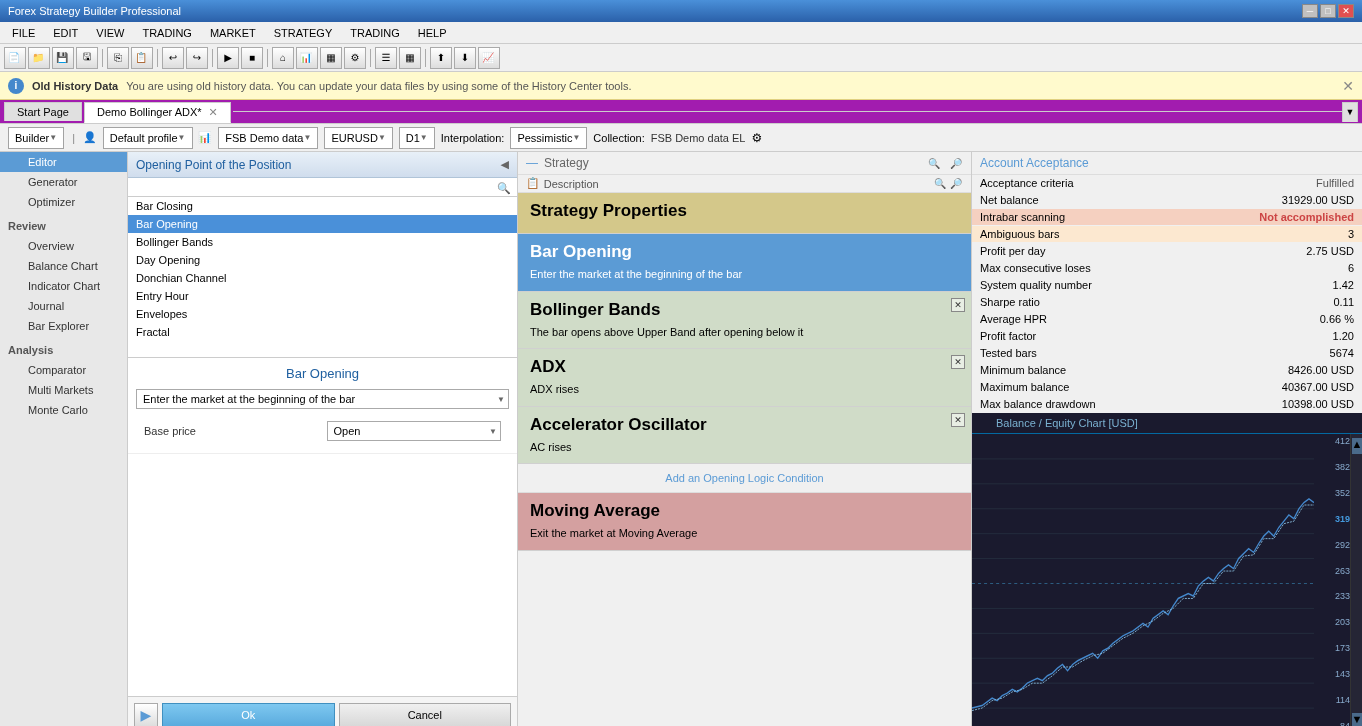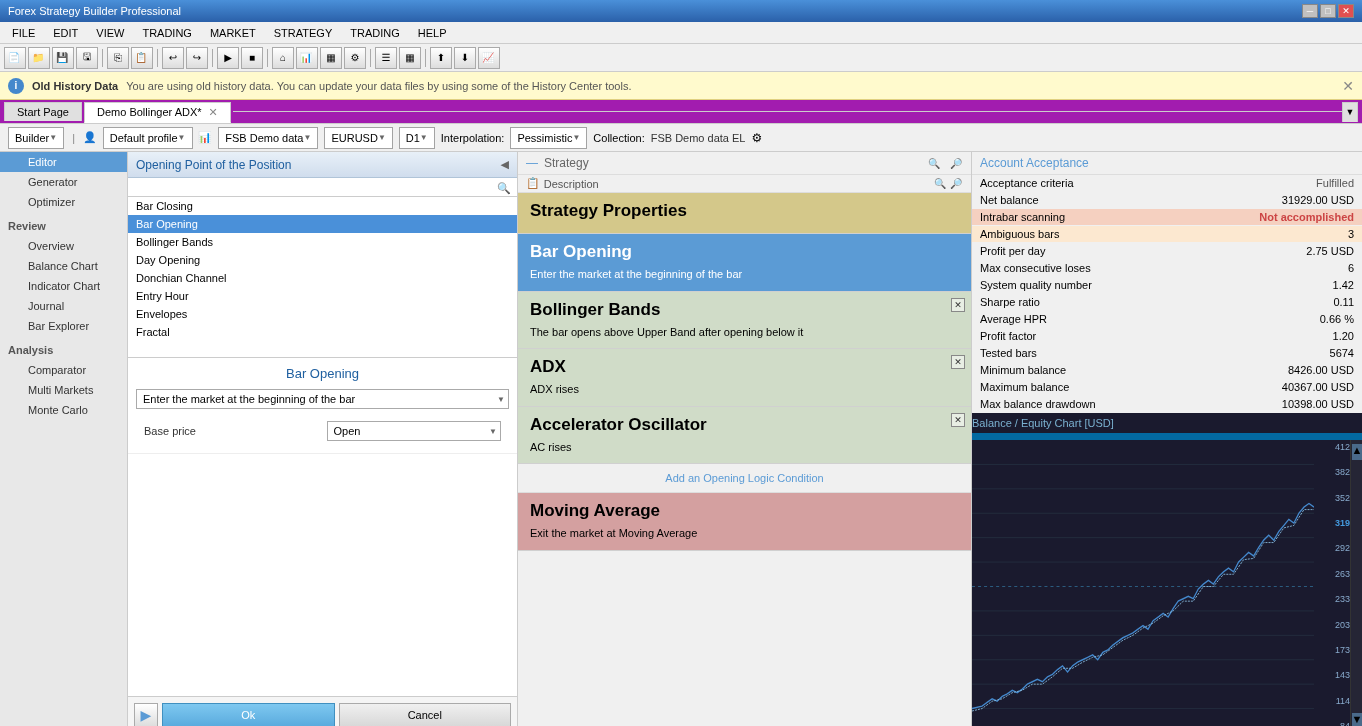--- a/index.html
+++ b/index.html
@@ -452,21 +452,21 @@
             <tr>
               <td>Max balance drawdown</td>
               <td>10398.00 USD</td>
             </tr>
           </tbody>
         </table>
       </div>
     </div>
 
     <div style="flex:1;background:#1a1a2e;display:flex;flex-direction:column;min-height:0;">
-      <div style="color:#7ab0d0;font-size:11px;padding:4px 0;border-bottom:7px solid #0369a1;background:#1a1a2e;">
+      <div style="color:#7ab0d0;font-size:11px;padding:4px 24px;border-bottom:1px solid #0369a1;background:#1a1a2e;">
         <span>Balance / Equity Chart [USD]</span>
       </div>
       <div style="flex:1;position:relative;min-height:0;">
         <svg viewBox="0 0 340 240" preserveAspectRatio="none" style="position:absolute;left:0;top:0;width:calc(100% - 48px);height:100%;">
 
           <line x1="0" y1="20" x2="340" y2="20" stroke="#2a3a4a" stroke-width="0.5"></line>
           <line x1="0" y1="40" x2="340" y2="40" stroke="#2a3a4a" stroke-width="0.5"></line>
           <line x1="0" y1="60" x2="340" y2="60" stroke="#2a3a4a" stroke-width="0.5"></line>
           <line x1="0" y1="80" x2="340" y2="80" stroke="#2a3a4a" stroke-width="0.5"></line>
           <line x1="0" y1="100" x2="340" y2="100" stroke="#2a3a4a" stroke-width="0.5"></line>

